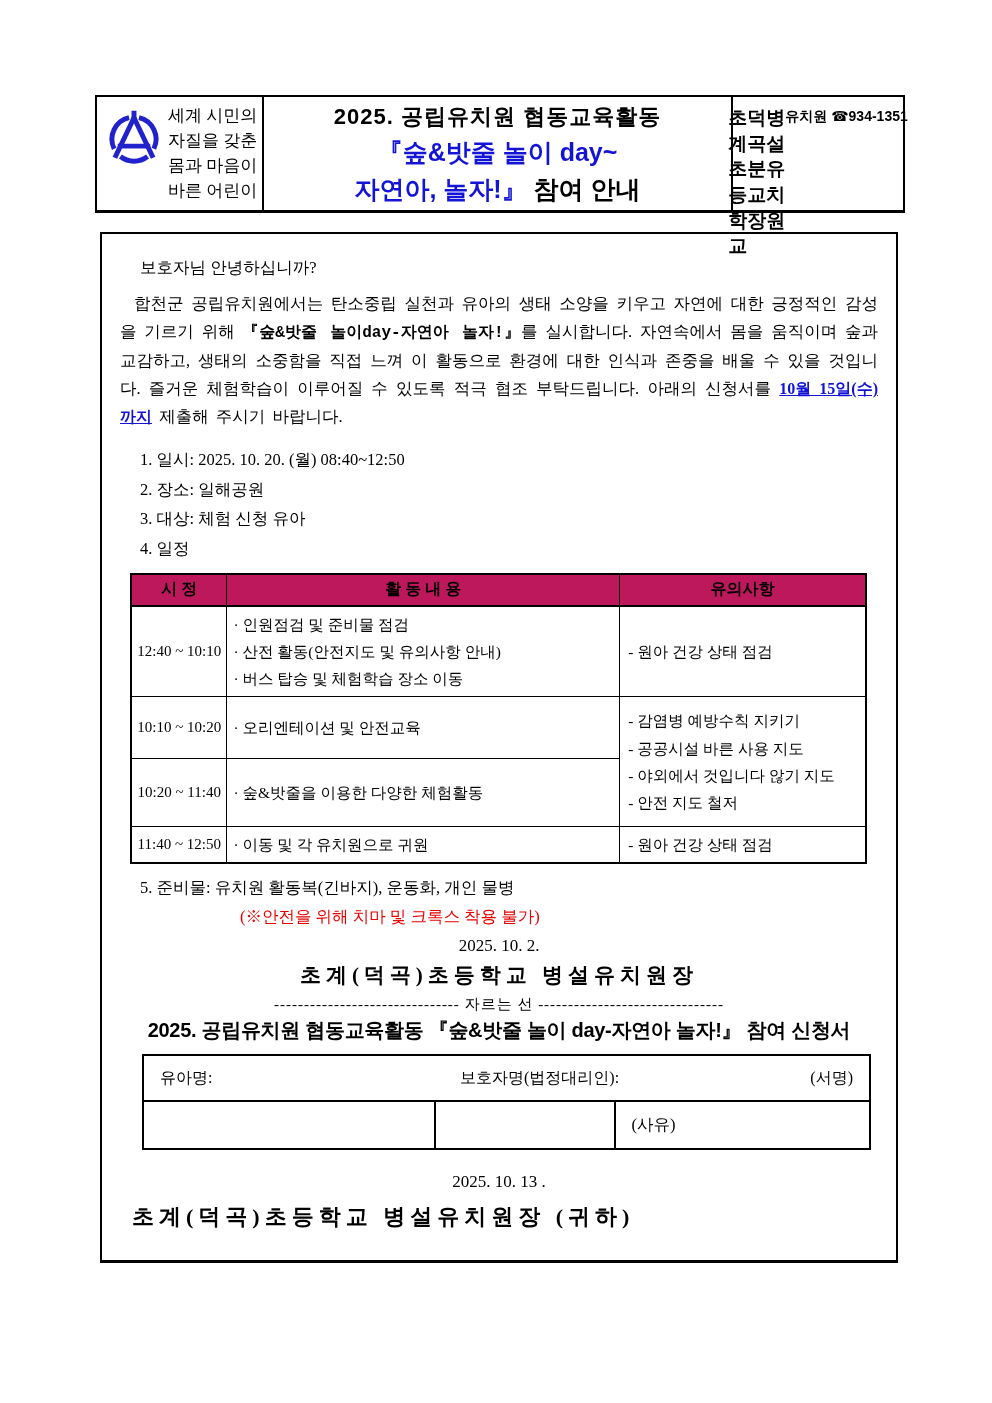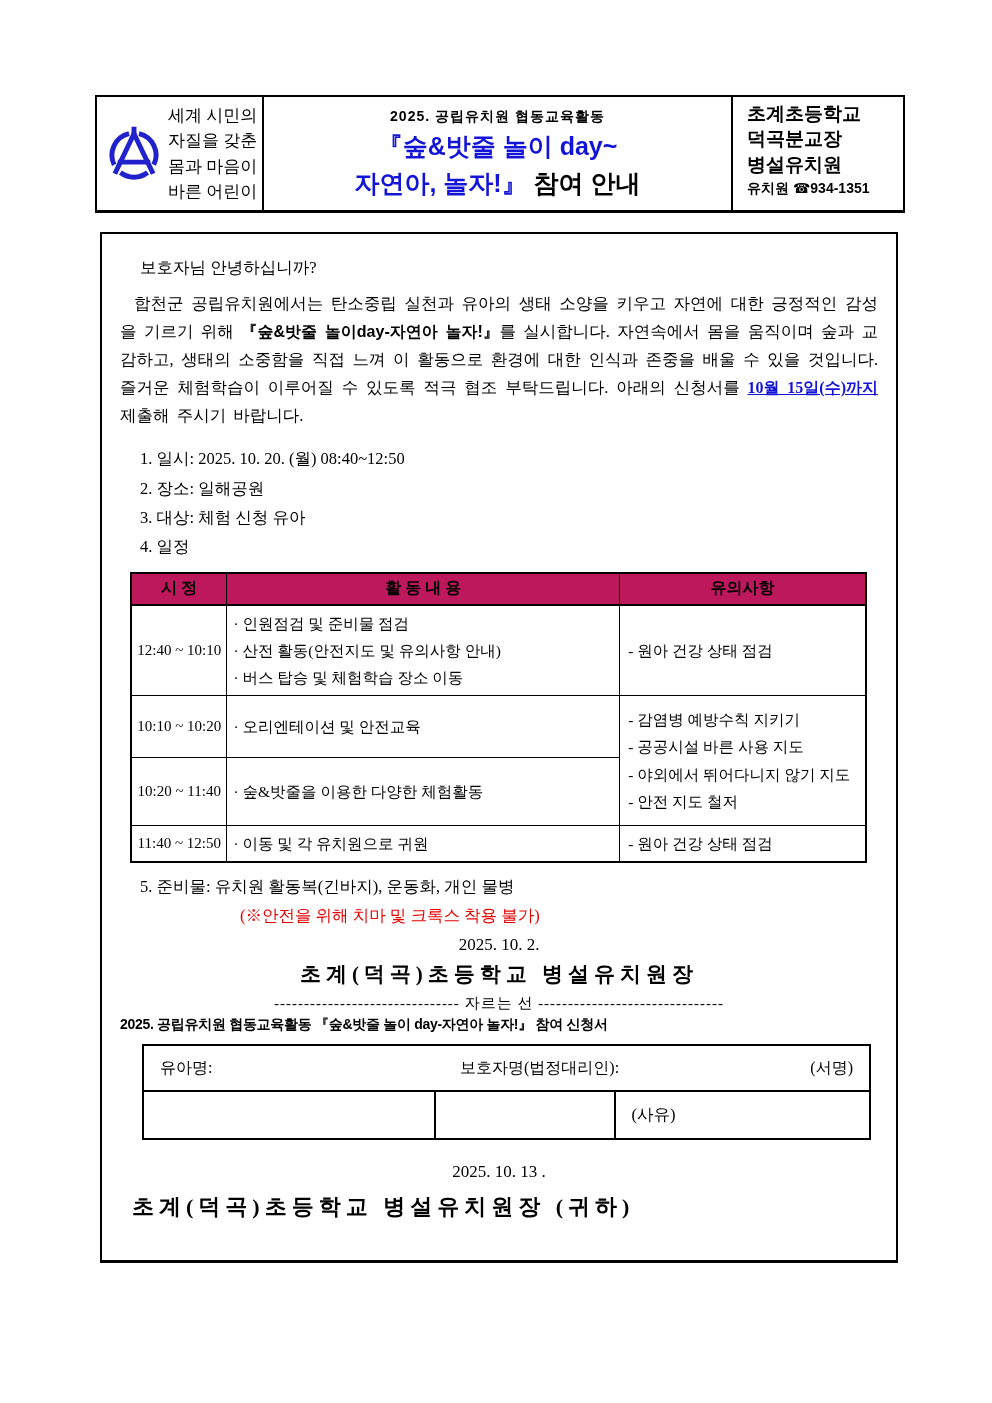--- a/index.html
+++ b/index.html
@@ -6,49 +6,49 @@
   html,body { background:#ffffff; }
   .page {
     position:relative; width:992px; height:1403px; background:#ffffff;
     font-family:"Liberation Serif","DejaVu Serif",serif; color:#000;
   }
   
   .header-table {
     position:absolute; left:95px; top:95px; width:810px; height:118px;
     border:2px solid #000; border-bottom-width:3px; display:flex;
   }
-  .logo-cell { width:165px; display:flex; align-items:center; padding:6px 4px 6px 8px; }
+  .logo-cell { width:165px; display:flex; padding:6px 4px 6px 8px; }
   .logo-cell svg { width:58px; height:70px; flex:none; }
   .motto { font-size:17px; line-height:1.48; margin-left:5px; white-space:nowrap; }
   .title-cell {
     flex:1; border-left:2px solid #000; border-right:2px solid #000;
     display:flex; flex-direction:column; justify-content:center; align-items:center;
     font-family:"Liberation Sans","DejaVu Sans",sans-serif; font-weight:800; text-align:center;
     padding:4px 0; gap:4px;
   }
-  .title-line1 { font-size:14px; letter-spacing:1px; }
+  .title-line1 { font-size:22px; letter-spacing:1px; }
   .title-line2 { font-size:25px; color:#1414d6; }
   .title-line3 { font-size:25px; }
   .title-line3 .blue { color:#1414d6; }
   .school-cell {
     width:170px; padding:8px 14px 16px 14px;
     font-family:"Liberation Sans","DejaVu Sans",sans-serif; font-weight:700;
-    display:flex; flex-direction:column; justify-content:center;
+    display:flex; justify-content:center;
   }
   .school-line { font-size:19px; text-align:justify; text-align-last:justify; line-height:1.35; }
   .phone-line { font-size:14px; margin-top:3px; white-space:nowrap; }
   
   .content-box {
     position:absolute; left:100px; top:232px; width:798px; height:1031px;
     border:2px solid #000; border-bottom-width:3px;
     padding:20px 18px 0 18px; font-size:16.5px;
   }
   .greeting { text-indent:20px; margin-bottom:8px; line-height:1.7; }
   .para { text-align:justify; line-height:1.7; word-spacing:3px; text-indent:14px; margin-bottom:14px; }
-  .para .bold-phrase { font-weight:700; font-family:Liberation Sans, sans-serif; font-size:16px; }
+  .para .bold-phrase { font-weight:700; font-family:Liberation Mono, monospace; font-size:16px; }
   .para .deadline { color:#1414d6; font-weight:700; text-decoration:underline; font-family:Liberation Serif, serif; font-size:16px; }
   .num-list { margin-left:20px; margin-bottom:10px; }
   .num-item { line-height:1.78; }
   
   table.schedule {
     border-collapse:collapse; width:737px; margin-left:10px; font-size:15.5px;
   }
   table.schedule th, table.schedule td { border:1.5px solid #000; }
   table.schedule { border:2.5px solid #000; }
   table.schedule th {
@@ -63,22 +63,22 @@
   
   .item5 { margin:10px 0 2px 20px; line-height:1.7; }
   .red-note { color:#e60000; margin-left:120px; line-height:1.6; margin-bottom:2px; }
   .date-line { text-align:center; font-size:17px; line-height:1.5; margin-top:2px; }
   .signer {
     text-align:center; font-size:21px; font-weight:700; letter-spacing:5px;
     line-height:1.45; margin-top:2px;
   }
   .cut-line { text-align:center; font-size:15px; white-space:nowrap; letter-spacing:1px; line-height:1.5; margin-top:2px; overflow:hidden; }
   .form-title {
-    text-align:left; font-family:"Liberation Sans","DejaVu Sans",sans-serif;
-    font-weight:800; font-size:14px; letter-spacing:-0.3px; margin:2px 0 10px 0; white-space:nowrap;
+    text-align:center; font-family:"Liberation Sans","DejaVu Sans",sans-serif;
+    font-weight:800; font-size:20px; letter-spacing:-0.3px; margin:2px 0 10px 0; white-space:nowrap;
   }
   
   table.form { border-collapse:collapse; width:729px; margin-left:22px; font-size:16px; }
   table.form { border:2.5px solid #000; }
   table.form td { border:2px solid #000; }
   td.f-head { height:46px; padding:0 16px; }
   .f-head-inner { display:flex; align-items:center; }
   .f-child { width:300px; }
   .f-guardian { flex:1; }
   .f-sign { text-align:right; }
@@ -158,21 +158,21 @@
         </td>
       </tr>
       <tr class="r2">
         <td class="time">10:10 ~ 10:20</td>
         <td class="acts">
           <div class="act-line">· 오리엔테이션 및 안전교육</div>
         </td>
         <td class="note" rowspan="2">
           <div class="note-line">- 감염병 예방수칙 지키기</div>
           <div class="note-line">- 공공시설 바른 사용 지도</div>
-          <div class="note-line">- 야외에서 뛰어다니지 않기 지도</div>
+          <div class="note-line">- 야외에서 것입니다 않기 지도</div>
           <div class="note-line">- 안전 지도 철저</div>
         </td>
       </tr>
       <tr class="r3">
         <td class="time">10:20 ~ 11:40</td>
         <td class="acts">
           <div class="act-line">· 숲&amp;밧줄을 이용한 다양한 체험활동</div>
         </td>
       </tr>
       <tr class="r4">

